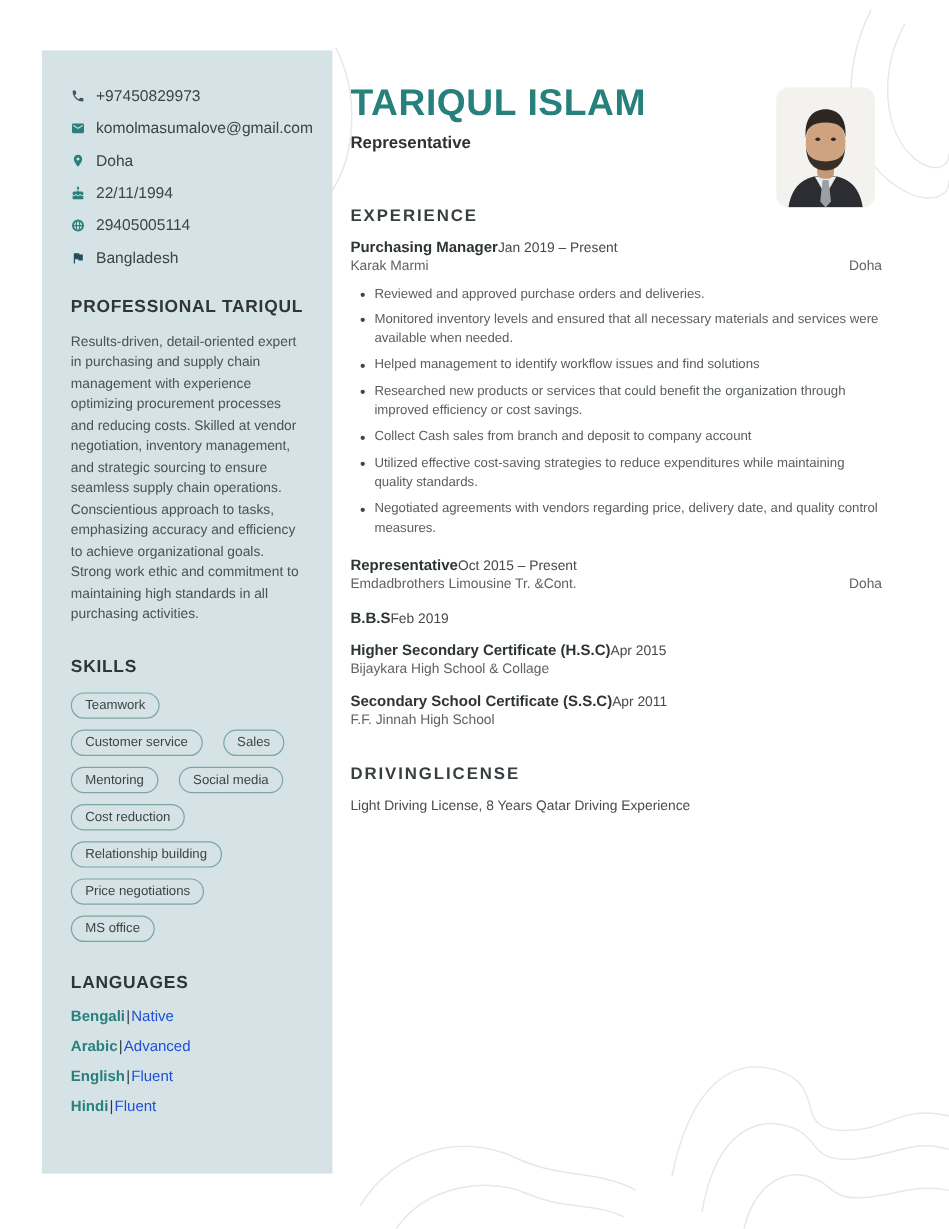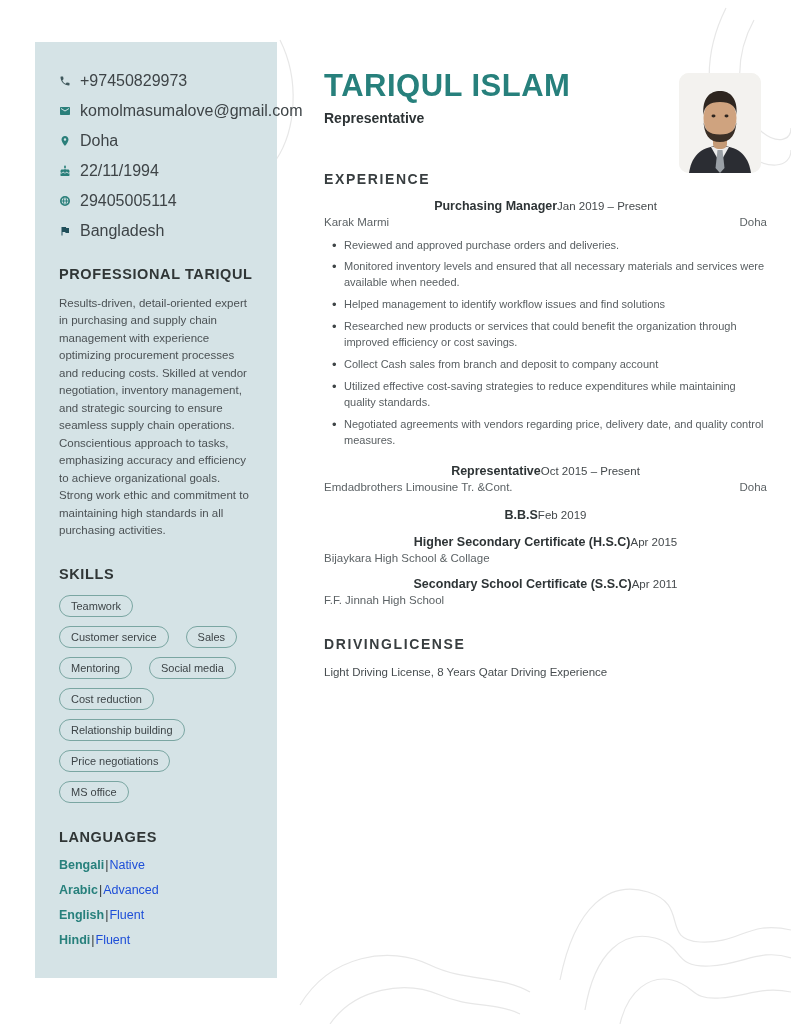--- a/index.html
+++ b/index.html
@@ -11,51 +11,51 @@
   .decor{position:absolute;inset:0;width:791px;height:1024px;pointer-events:none;z-index:0;}
 
   
   .sidebar{
     position:absolute;left:35px;top:42px;width:242px;height:936px;
     background:var(--sidebar-bg,#d5e3e6);box-sizing:border-box;
     padding:30px 24px;z-index:1;
   }
   .contact{list-style:none;margin:0;padding:0;}
   .contact li{display:flex;align-items:center;gap:9px;margin-bottom:12px;
-    font-size:16px;color:#3e4447;}
+    font-size:13px;color:#3e4447;}
   .contact .ic{width:12px;height:12px;flex:0 0 12px;display:inline-flex;}
   .contact .ic svg{width:12px;height:12px;}
 
   .side-h{font-size:14.5px;font-weight:700;color:#303636;letter-spacing:.6px;
     margin:26px 0 13px;}
   .summary{font-size:11.5px;line-height:1.52;color:#4b5154;margin:0;}
 
   .chips{display:flex;flex-wrap:wrap;gap:9px 17px;}
   .chip{border:1.5px solid #7aa6a2;border-radius:14px;padding:4px 11px;
     font-size:11px;color:#3d4447;background:transparent;white-space:nowrap;}
 
   .lang-row{font-size:12.5px;font-weight:700;margin-bottom:11px;color:#323838;}
   .lang-name{color:var(--accent,#27807c);}
   .lang-sep{margin:0 1px;color:#323838;font-weight:400;}
   .lang-level{font-weight:400;color:#1d4ed8;}
 
   
-  .main{position:absolute;left:292px;top:70px;width:443px;z-index:1;margin-left:32px;}
+  .main{position:absolute;left:292px;top:70px;width:443px;z-index:1;}
   .cand-name{margin:0;font-size:31px;font-weight:800;letter-spacing:.5px;
     color:var(--accent,#27807c);line-height:1.05;}
   .cand-title{font-size:14px;font-weight:700;color:#2d3335;margin-top:7px;}
   .photo{position:absolute;top:3px;right:6px;width:82px;height:100px;
     border-radius:10px;overflow:hidden;background:#f3f2ef;}
   .photo svg{display:block;width:82px;height:100px;}
 
   .sec{font-size:14px;font-weight:700;color:#383e40;letter-spacing:1.6px;
     margin:30px 0 12px;}
   .sec.first{margin-top:45px;}
 
-  .entry-head{display:flex;justify-content:center;align-items:baseline;}
+  .entry-head{display:flex;justify-content:flex-start;align-items:baseline;}
   .entry-role{font-size:12.5px;font-weight:700;color:#2e3436;}
   .entry-date{font-size:11.5px;color:#44494c;white-space:nowrap;}
   .entry-sub{display:flex;justify-content:space-between;font-size:11.5px;
     color:#5d6366;margin-top:3px;}
   .entry{margin-bottom:15px;}
 
   .bullets{list-style:none;margin:10px 0 4px;padding-left:20px;}
   .bullets li{position:relative;font-size:11px;line-height:1.45;color:#585e61;
     margin-bottom:6px;}
   .bullets li::before{content:"•";position:absolute;left:-12px;top:-1px;

